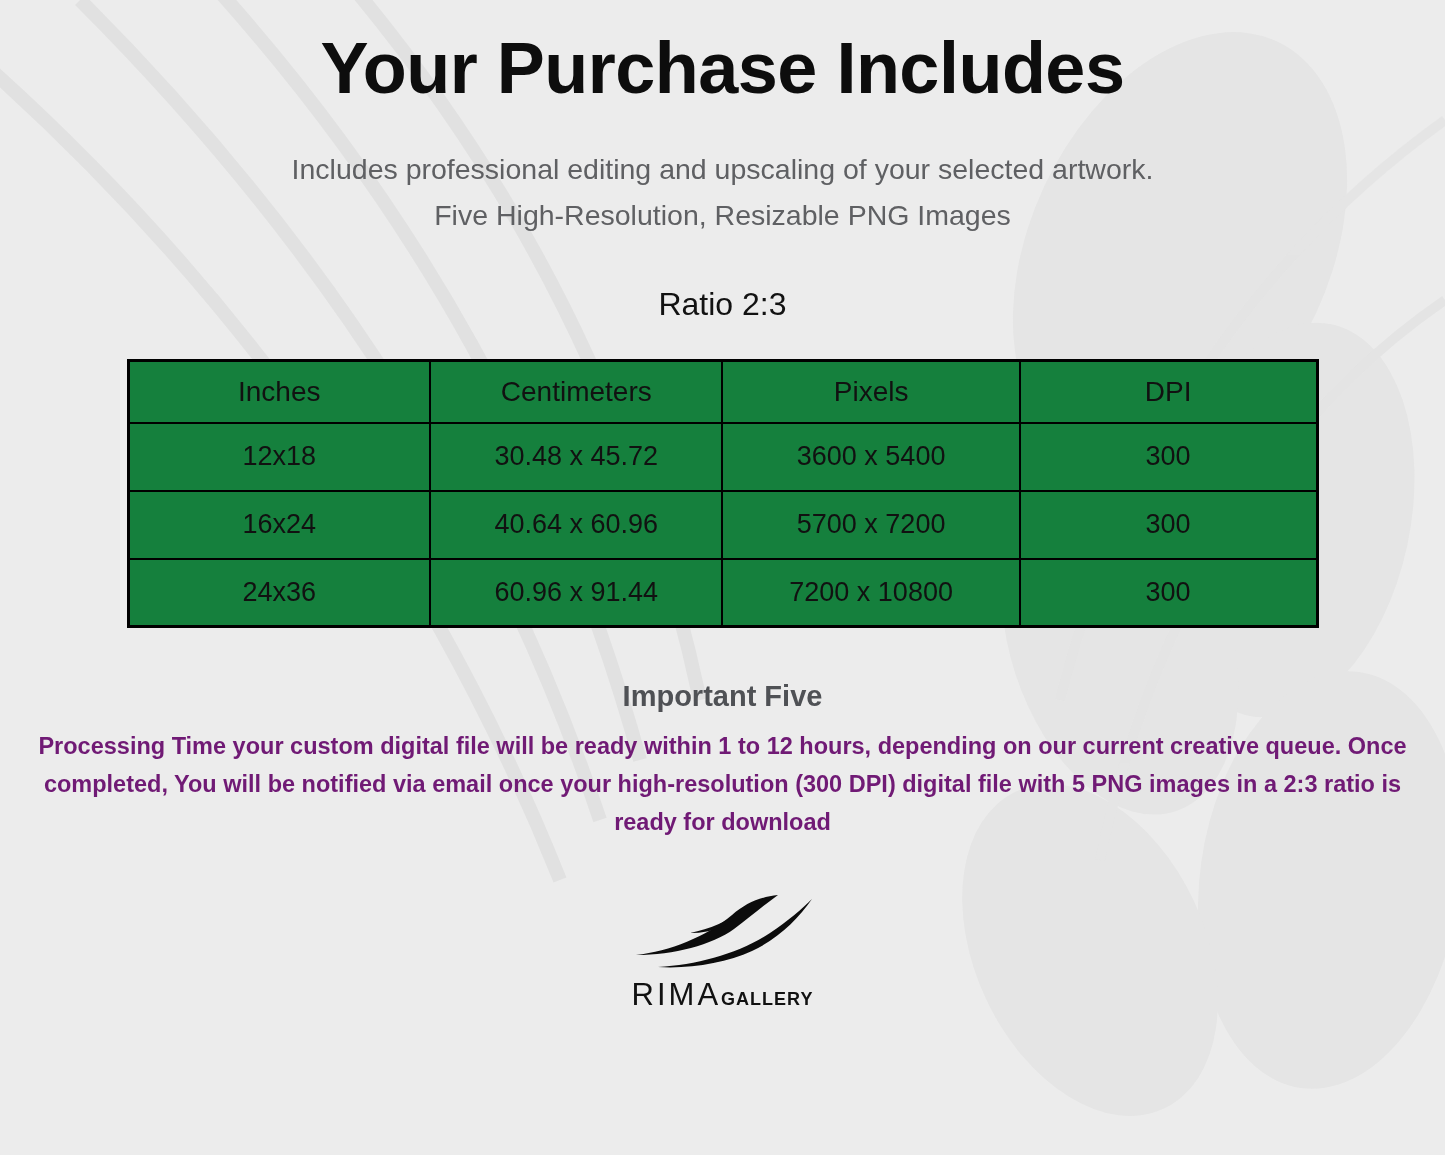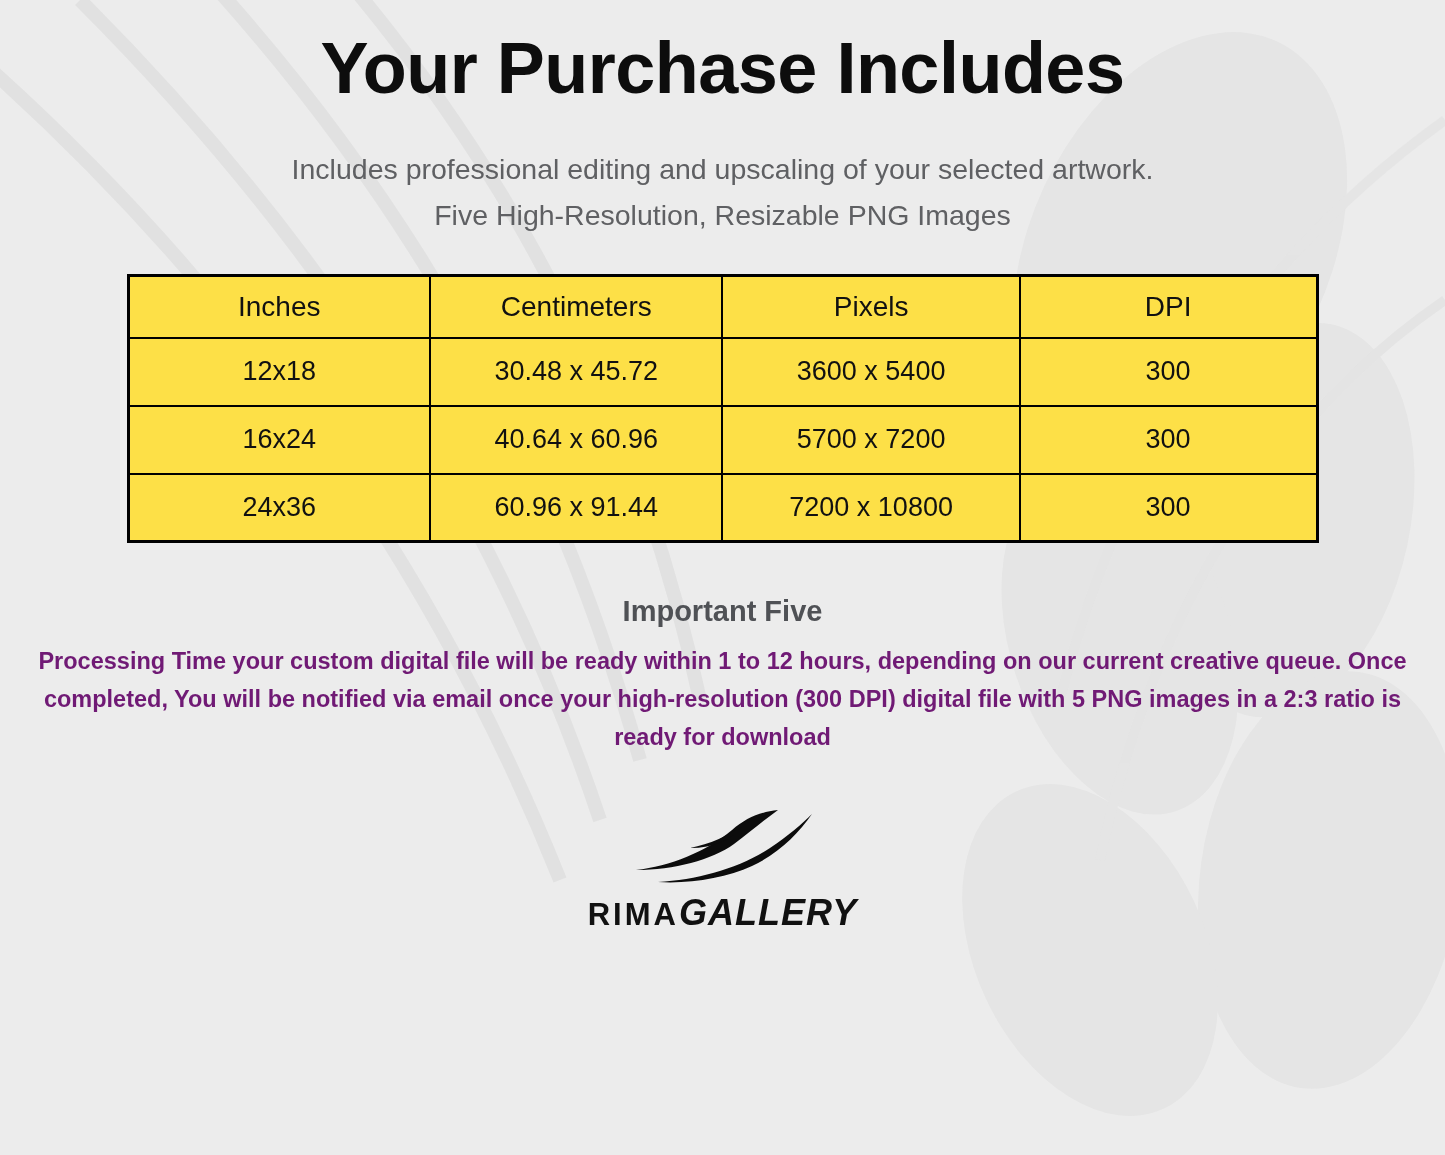--- a/index.html
+++ b/index.html
@@ -61,21 +61,21 @@
   }
 
   .table-wrap {
     width: 1192px;
     margin: 36px auto 0 auto;
   }
   table.size-table {
     width: 100%;
     border-collapse: collapse;
     border: 3.5px solid #000;
-    background: #fde047;
+    background: #15803d;
     table-layout: fixed;
   }
   table.size-table th,
   table.size-table td {
     border: 2.5px solid #000;
     text-align: center;
     font-weight: 400;
     font-size: 27px;
     color: #111;
     height: 68px;
@@ -109,22 +109,22 @@
     text-align: center;
   }
   .logo-mark { display: block; margin: 0 auto; }
   .logo-text {
     margin-top: 6px;
     font-size: 31px;
     letter-spacing: 0.5px;
     color: #111;
     font-weight: bold;
   }
-  .logo-text .rima { font-weight: bold; letter-spacing: 3px; }
-  .logo-text .gallery { font-weight: bold; letter-spacing: 1px; font-size: 36px; font-style: italic; }
+  .logo-text .rima { font-weight: normal; letter-spacing: 3px; }
+  .logo-text .gallery { font-weight: bold; letter-spacing: 1px; font-size: 18px; }
 </style>
 </head>
 <body>
 
 <div class="bg-deco">
   <svg width="1445" height="1155" viewBox="0 0 1445 1155">
     <g fill="none" stroke="#e0e0e0" stroke-width="14" opacity="0.85">
       <path d="M330 -40 C 520 180, 640 420, 700 700"></path>
       <path d="M200 -30 C 420 210, 560 470, 640 760"></path>
       <path d="M80 0 C 330 250, 500 520, 600 820"></path>
@@ -146,20 +146,21 @@
 
 <div class="page">
 
   <h1 class="title">Your Purchase Includes</h1>
 
   <div class="subtitle-block">
     <div>Includes professional editing and upscaling of your selected artwork.</div>
     <div>Five High-Resolution, Resizable PNG Images</div>
   </div>
 
+  <div class="ratio">Ratio 2:3</div>
 
   <div class="table-wrap">
     <table class="size-table">
       <colgroup>
         <col class="c1">
           <col class="c2">
           <col class="c3">
           <col class="c4">
       </colgroup>
       <thead>

